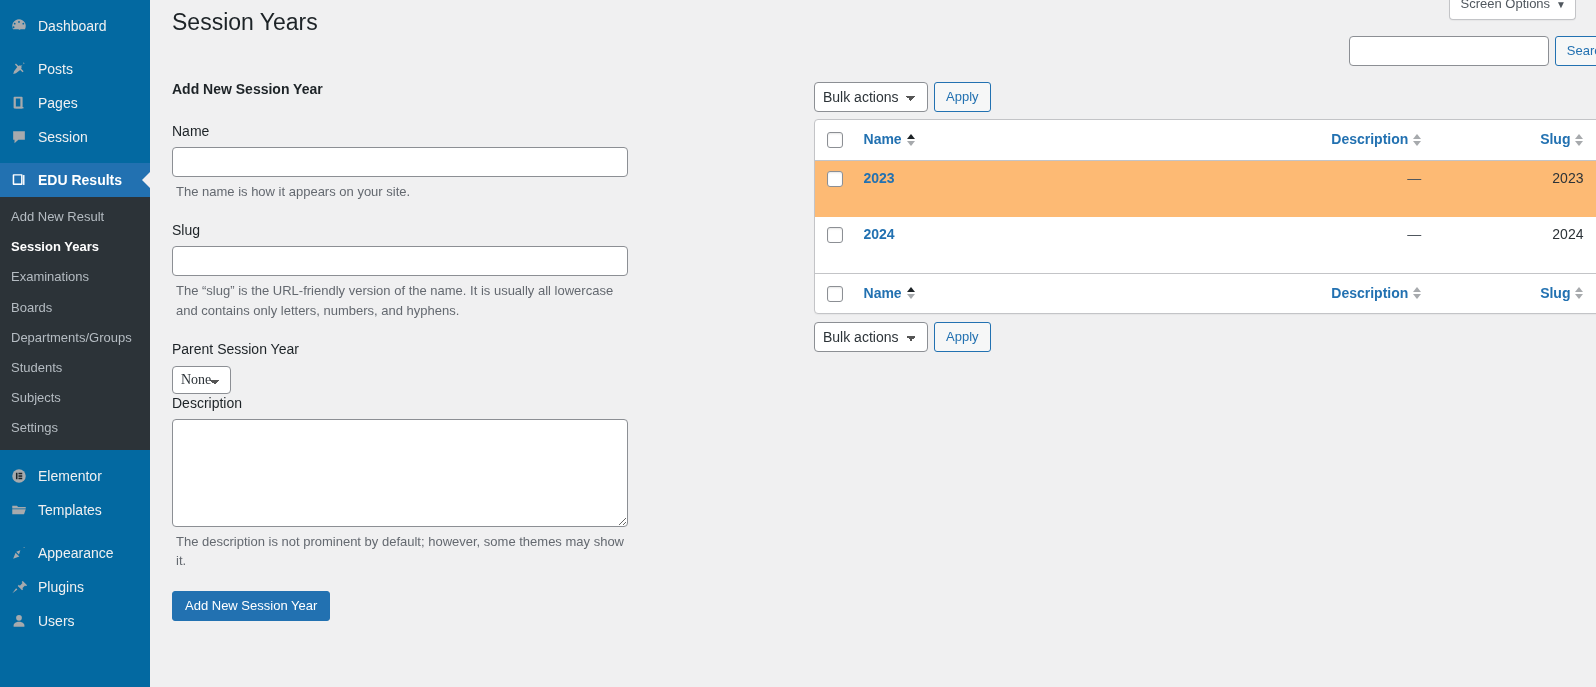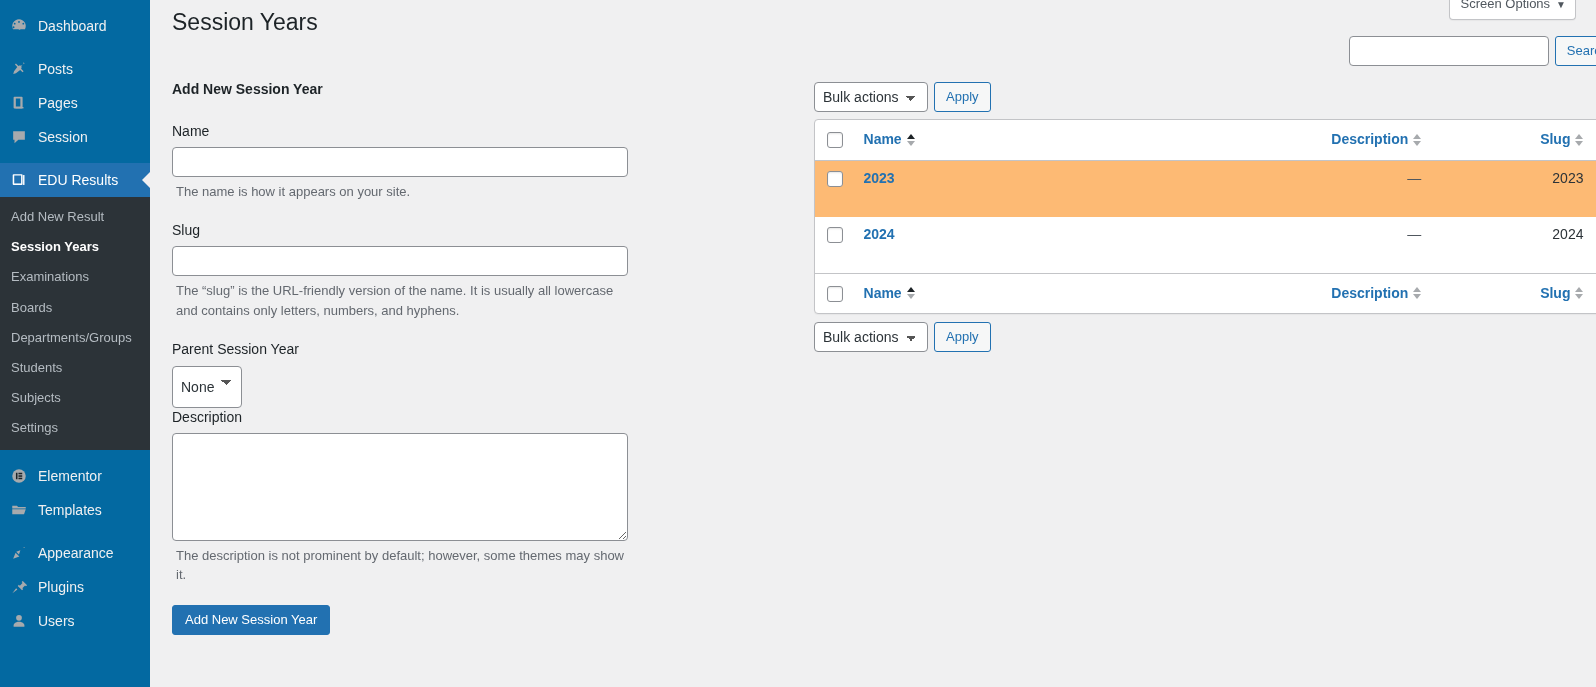--- a/index.html
+++ b/index.html
@@ -41,21 +41,21 @@
     display: inline-flex; align-items: center; justify-content: center;
     flex: 0 0 20px;
   }
   .menu-top-item .mi svg { display:block; }
   .menu-top-item .mlabel { white-space: nowrap; font-size: 14px; }
   .menu-top-item.current {
     background: #2271b1;
     color: #fff;
     font-weight: 600;
   }
-  .menu-top-item.current .mlabel { font-weight: 400; }
+  .menu-top-item.current .mlabel { font-weight: 700; }
   .menu-top-item.current::after {
     content: "";
     position: absolute;
     right: 0; top: 50%;
     margin-top: -8px;
     border-top: 8px solid transparent;
     border-bottom: 8px solid transparent;
     border-right: 8px solid #f0f0f1;
   }
   .submenu {
@@ -146,28 +146,28 @@
     display: block;
   }
   .field-help {
     font-size: 13px;
     color: #646970;
     margin: 5px 0 20px 4px;
     line-height: 1.5;
     max-width: 455px;
   }
   .sel {
-    height: 42px;
+    height: 28px;
     border: 1px solid #8c8f94;
     border-radius: 4px;
     background: #fff;
     font-size: 14px;
-    font-family: Liberation Sans, sans-serif;
+    font-family: Liberation Serif, serif;
     color: #2c3338;
-    padding: 0 26px 0 8px;
+    padding: 0 18px 0 8px;
     appearance: none;
     -webkit-appearance: none;
     background-image:
       linear-gradient(45deg, transparent 50%, #555 50%),
       linear-gradient(135deg, #555 50%, transparent 50%);
     background-position:
       calc(100% - 15px) 13px,
       calc(100% - 10px) 13px;
     background-size: 5px 5px, 5px 5px;
     background-repeat: no-repeat;

